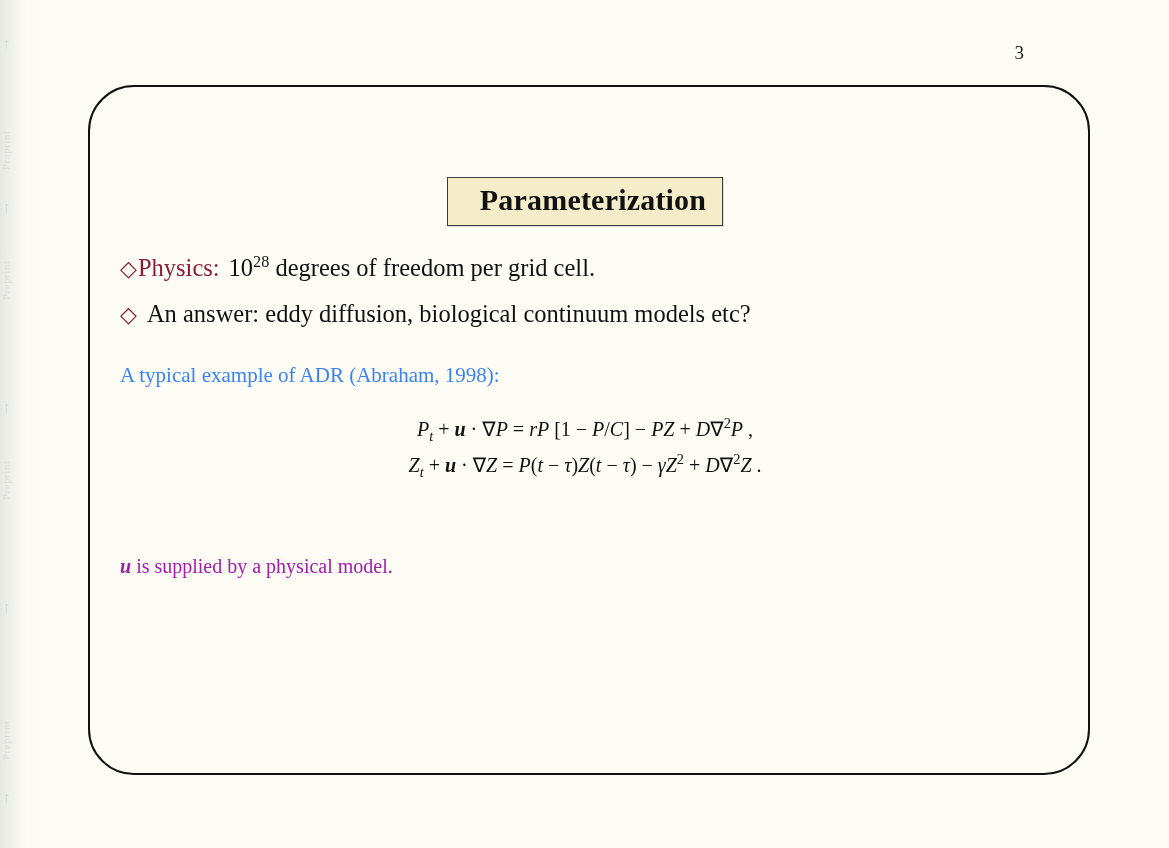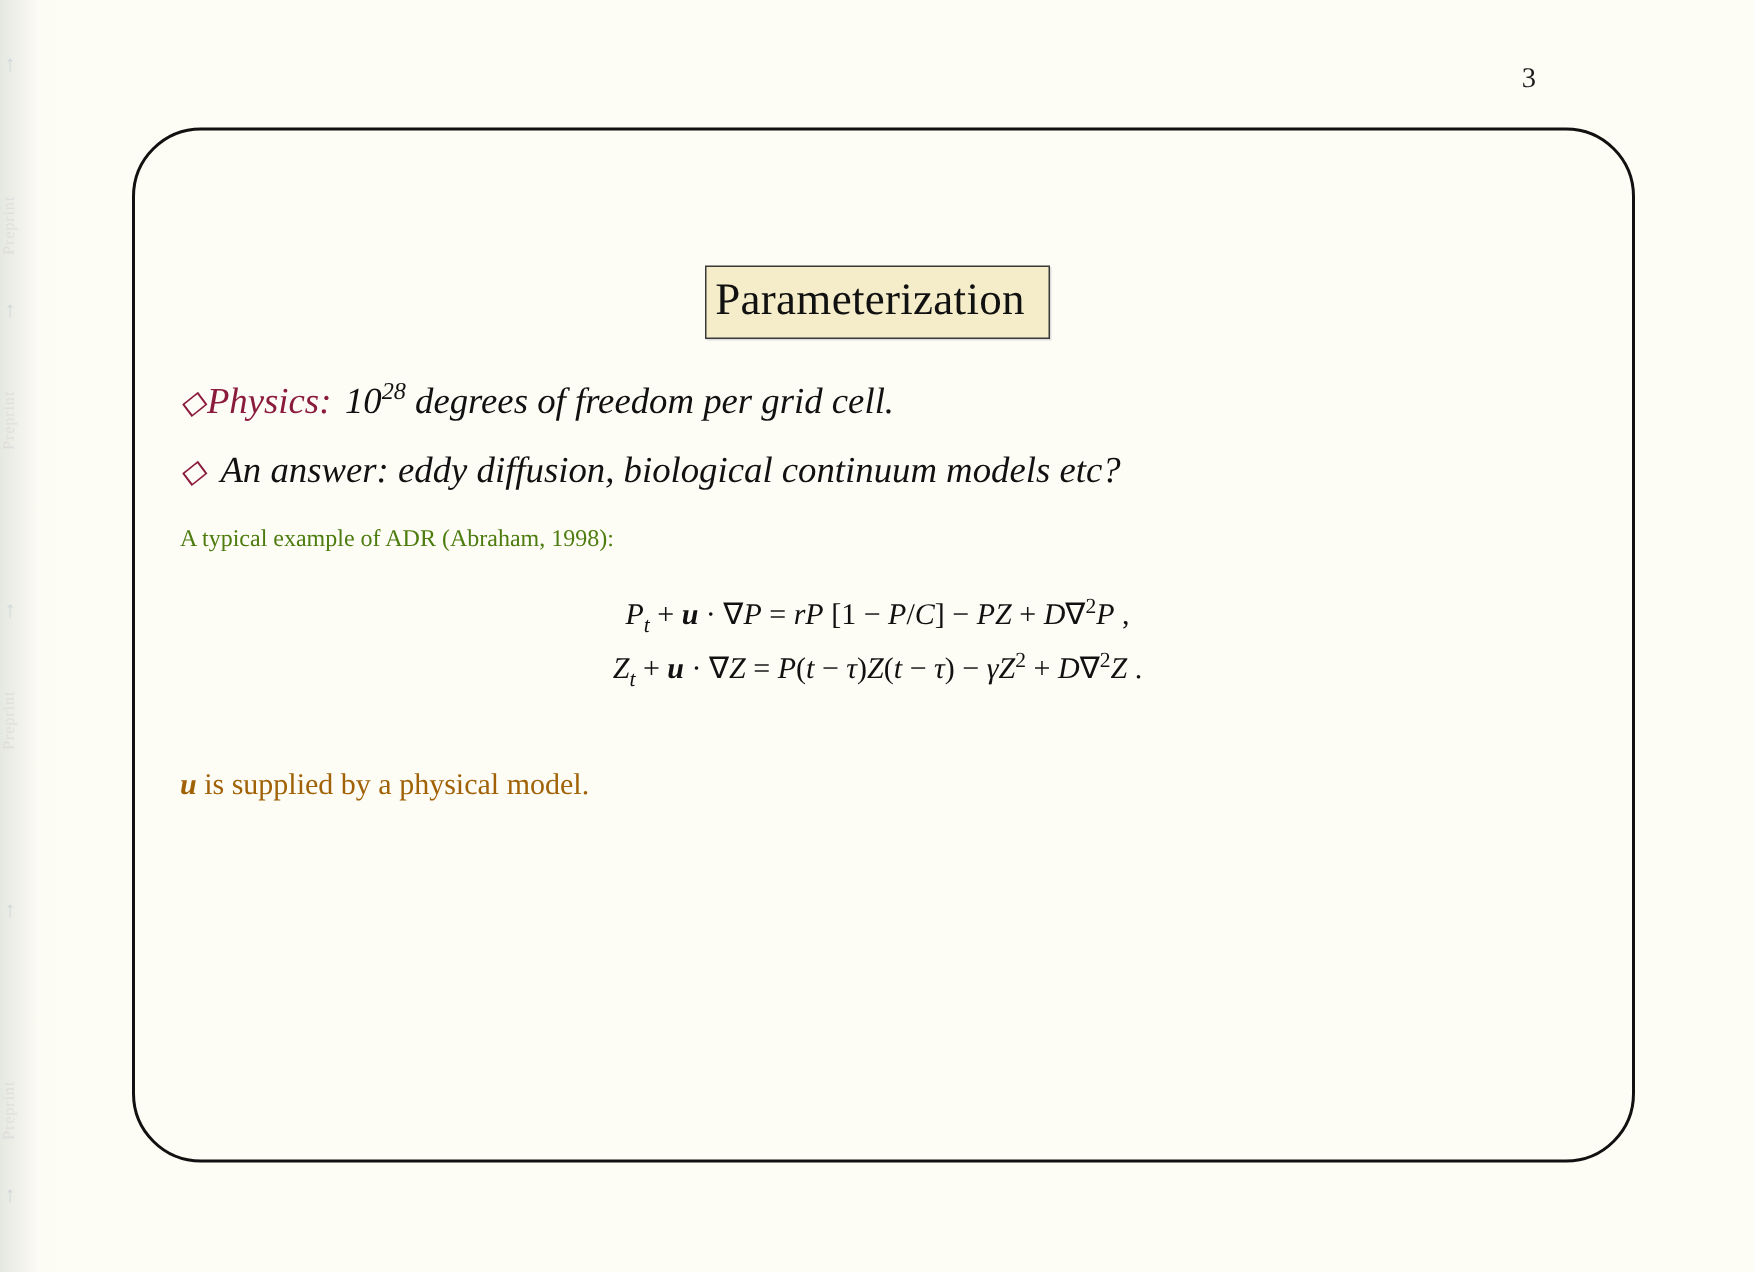--- a/index.html
+++ b/index.html
@@ -82,58 +82,57 @@
   }
 
   .title-wrap {
     text-align: center;
     margin-top: 67px;
   }
   .title-box {
     display: inline-block;
     background: #f5edc9;
     border: 1.6px solid #3a3a3a;
-    padding: 5px 16px 8px 6px;
-    font-weight: normal;
+    padding: 5px 16px 8px 32px;
+    font-weight: bold;
     font-size: 30px;
     letter-spacing: 0.2px;
     color: #111;
     box-shadow: 1px 1px 0 #ddd;
   }
 
   .bullets {
     margin-top: 30px;
     font-size: 24.5px;
     color: #111;
     line-height: 1.0;
   }
   .bullet {
     margin: 12px 0 21px 0;
     white-space: nowrap;
-    font-style: italic;
   }
   .dia {
     font-size: 22px;
     color: #8b1b3a;
     margin-right: 1px;
   }
   .lbl-physics { color: #8b1b3a; }
   .lbl-biology { color: #2f5f3f; }
   .spaced { margin-left: 9px; }
 
   sup.exp {
     font-size: 0.66em;
     vertical-align: super;
     line-height: 0;
   }
 
   .caption {
-    font-size: 16px;
-    color: #4d7c0f;
-    margin-top: 25px;
+    font-size: 21px;
+    color: #3b82f6;
+    margin-top: 37px;
   }
 
   .equations {
     margin-top: 24px;
     font-size: 20px;
     color: #111;
     text-align: center;
     line-height: 1.78;
   }
   .eq {
@@ -155,23 +154,23 @@
     vertical-align: sub;
     line-height: 0;
   }
   .sup2 {
     font-size: 0.72em;
     vertical-align: super;
     line-height: 0;
   }
 
   .footnote {
-    margin-top: 48px;
+    margin-top: 72px;
     font-size: 20px;
-    color: #a16207;
+    color: #a21caf;
   }
 </style>
 </head>
 <body>
 
 <div class="page-bg"></div>
 
 <div class="margin-marks">
   <div class="mark" style="top:36px">↑</div>
   <div class="mark" style="top:200px">↑</div>

